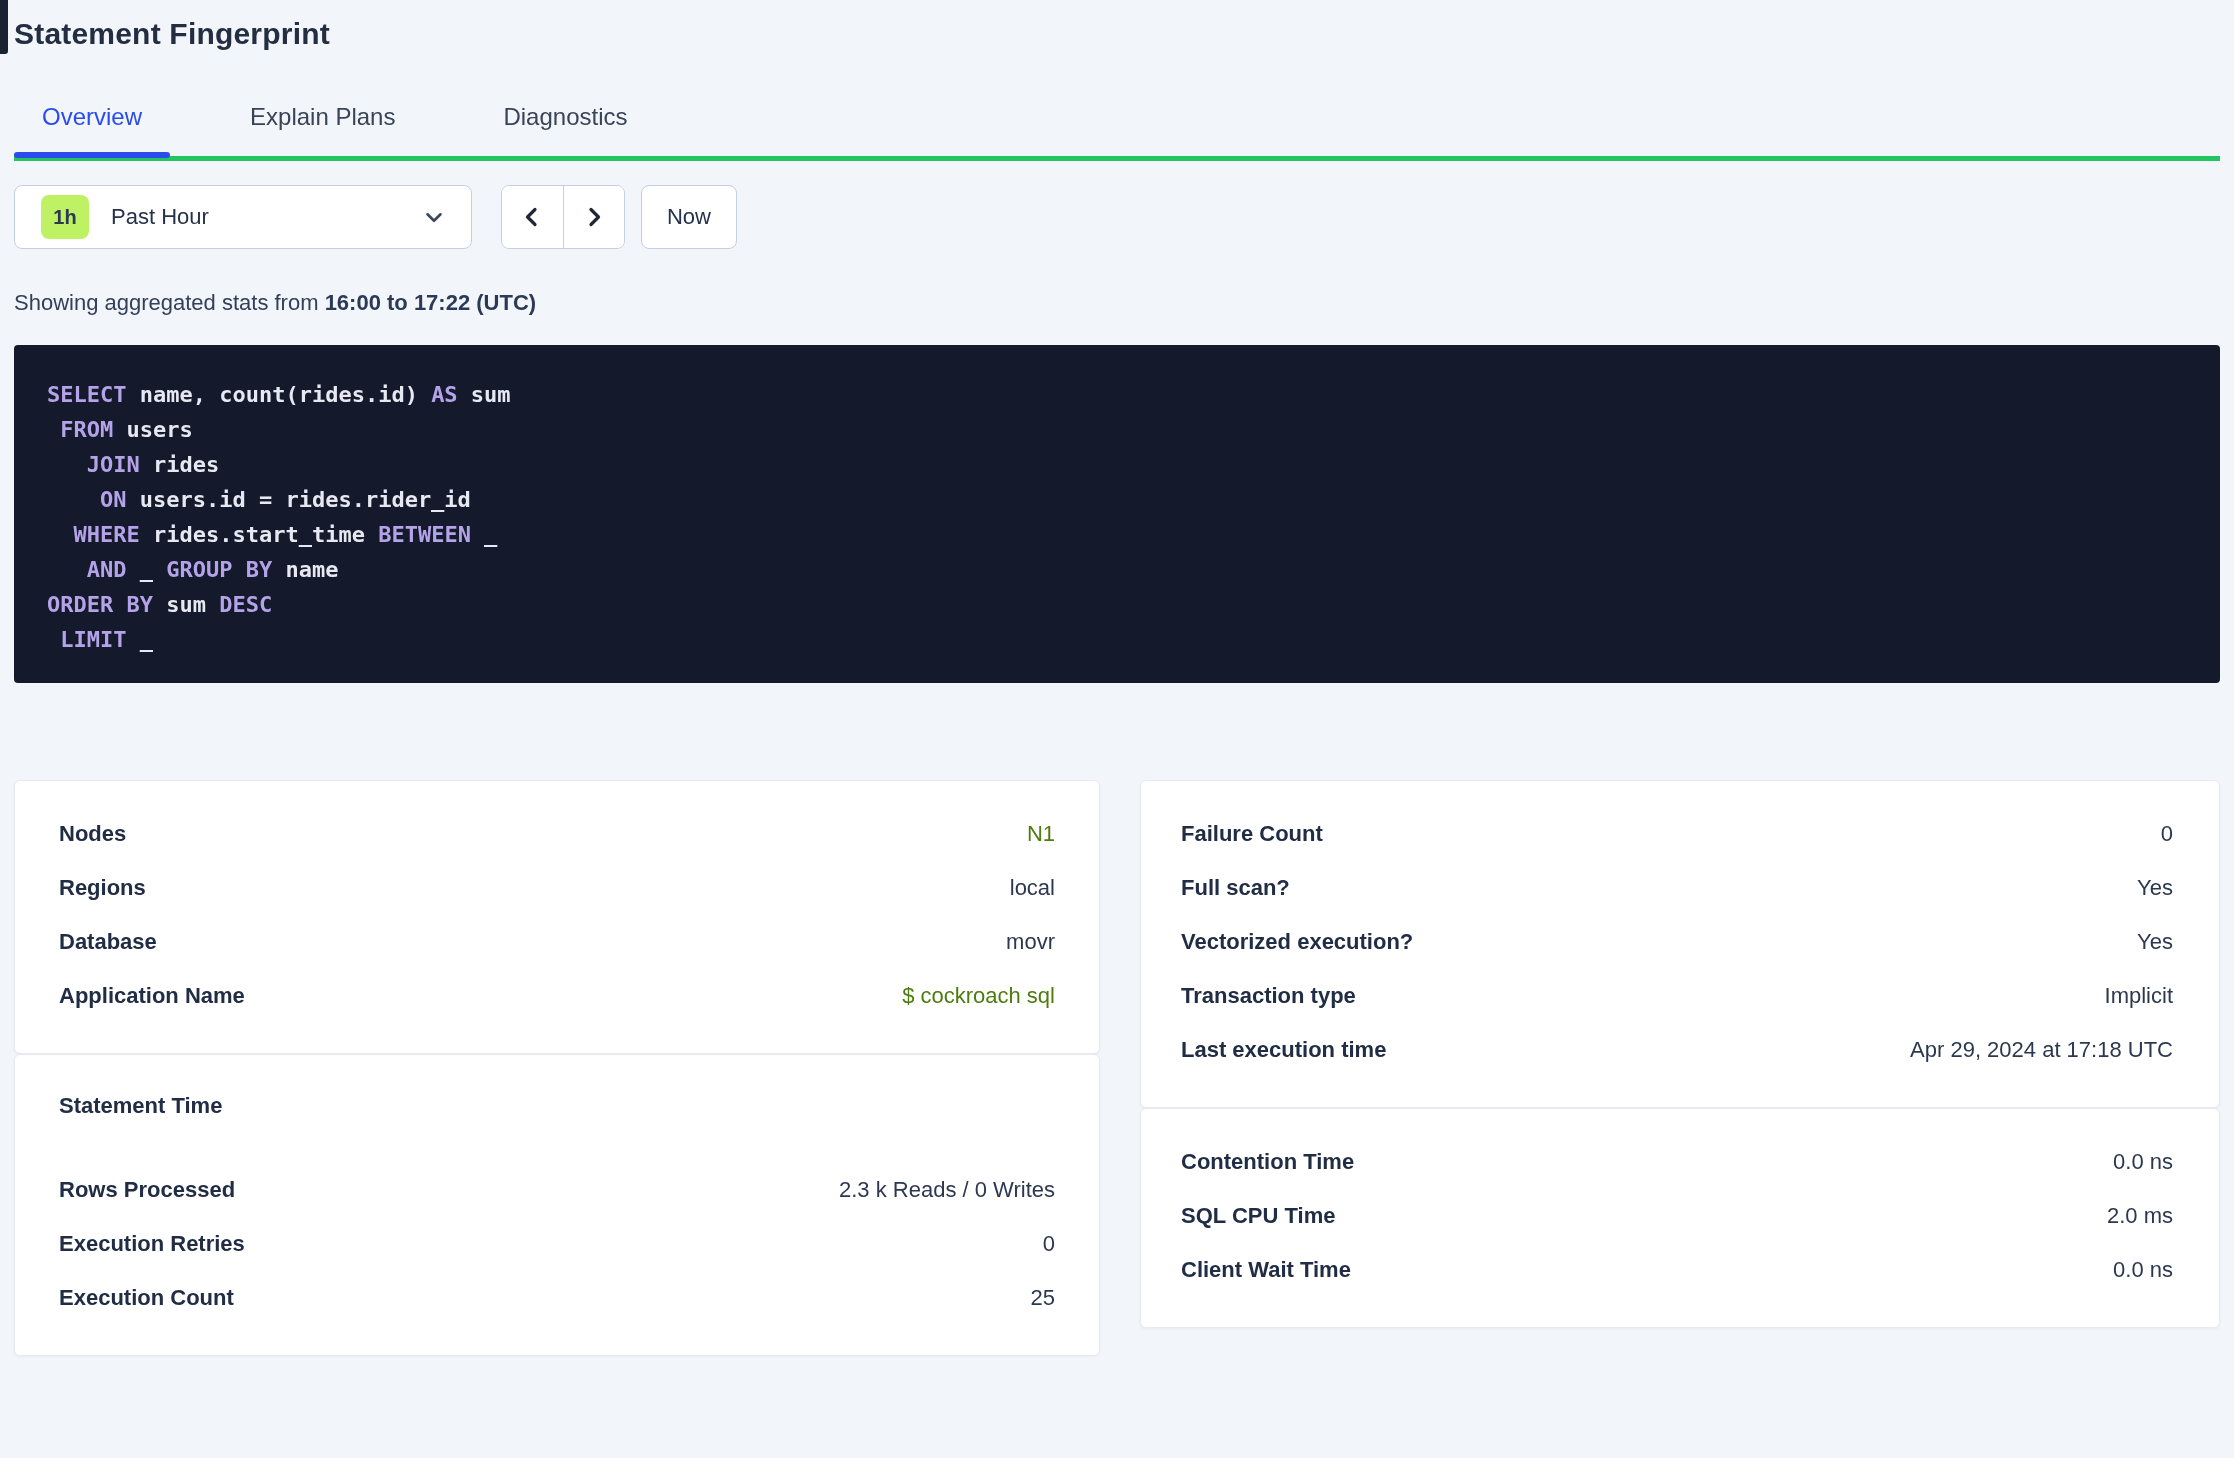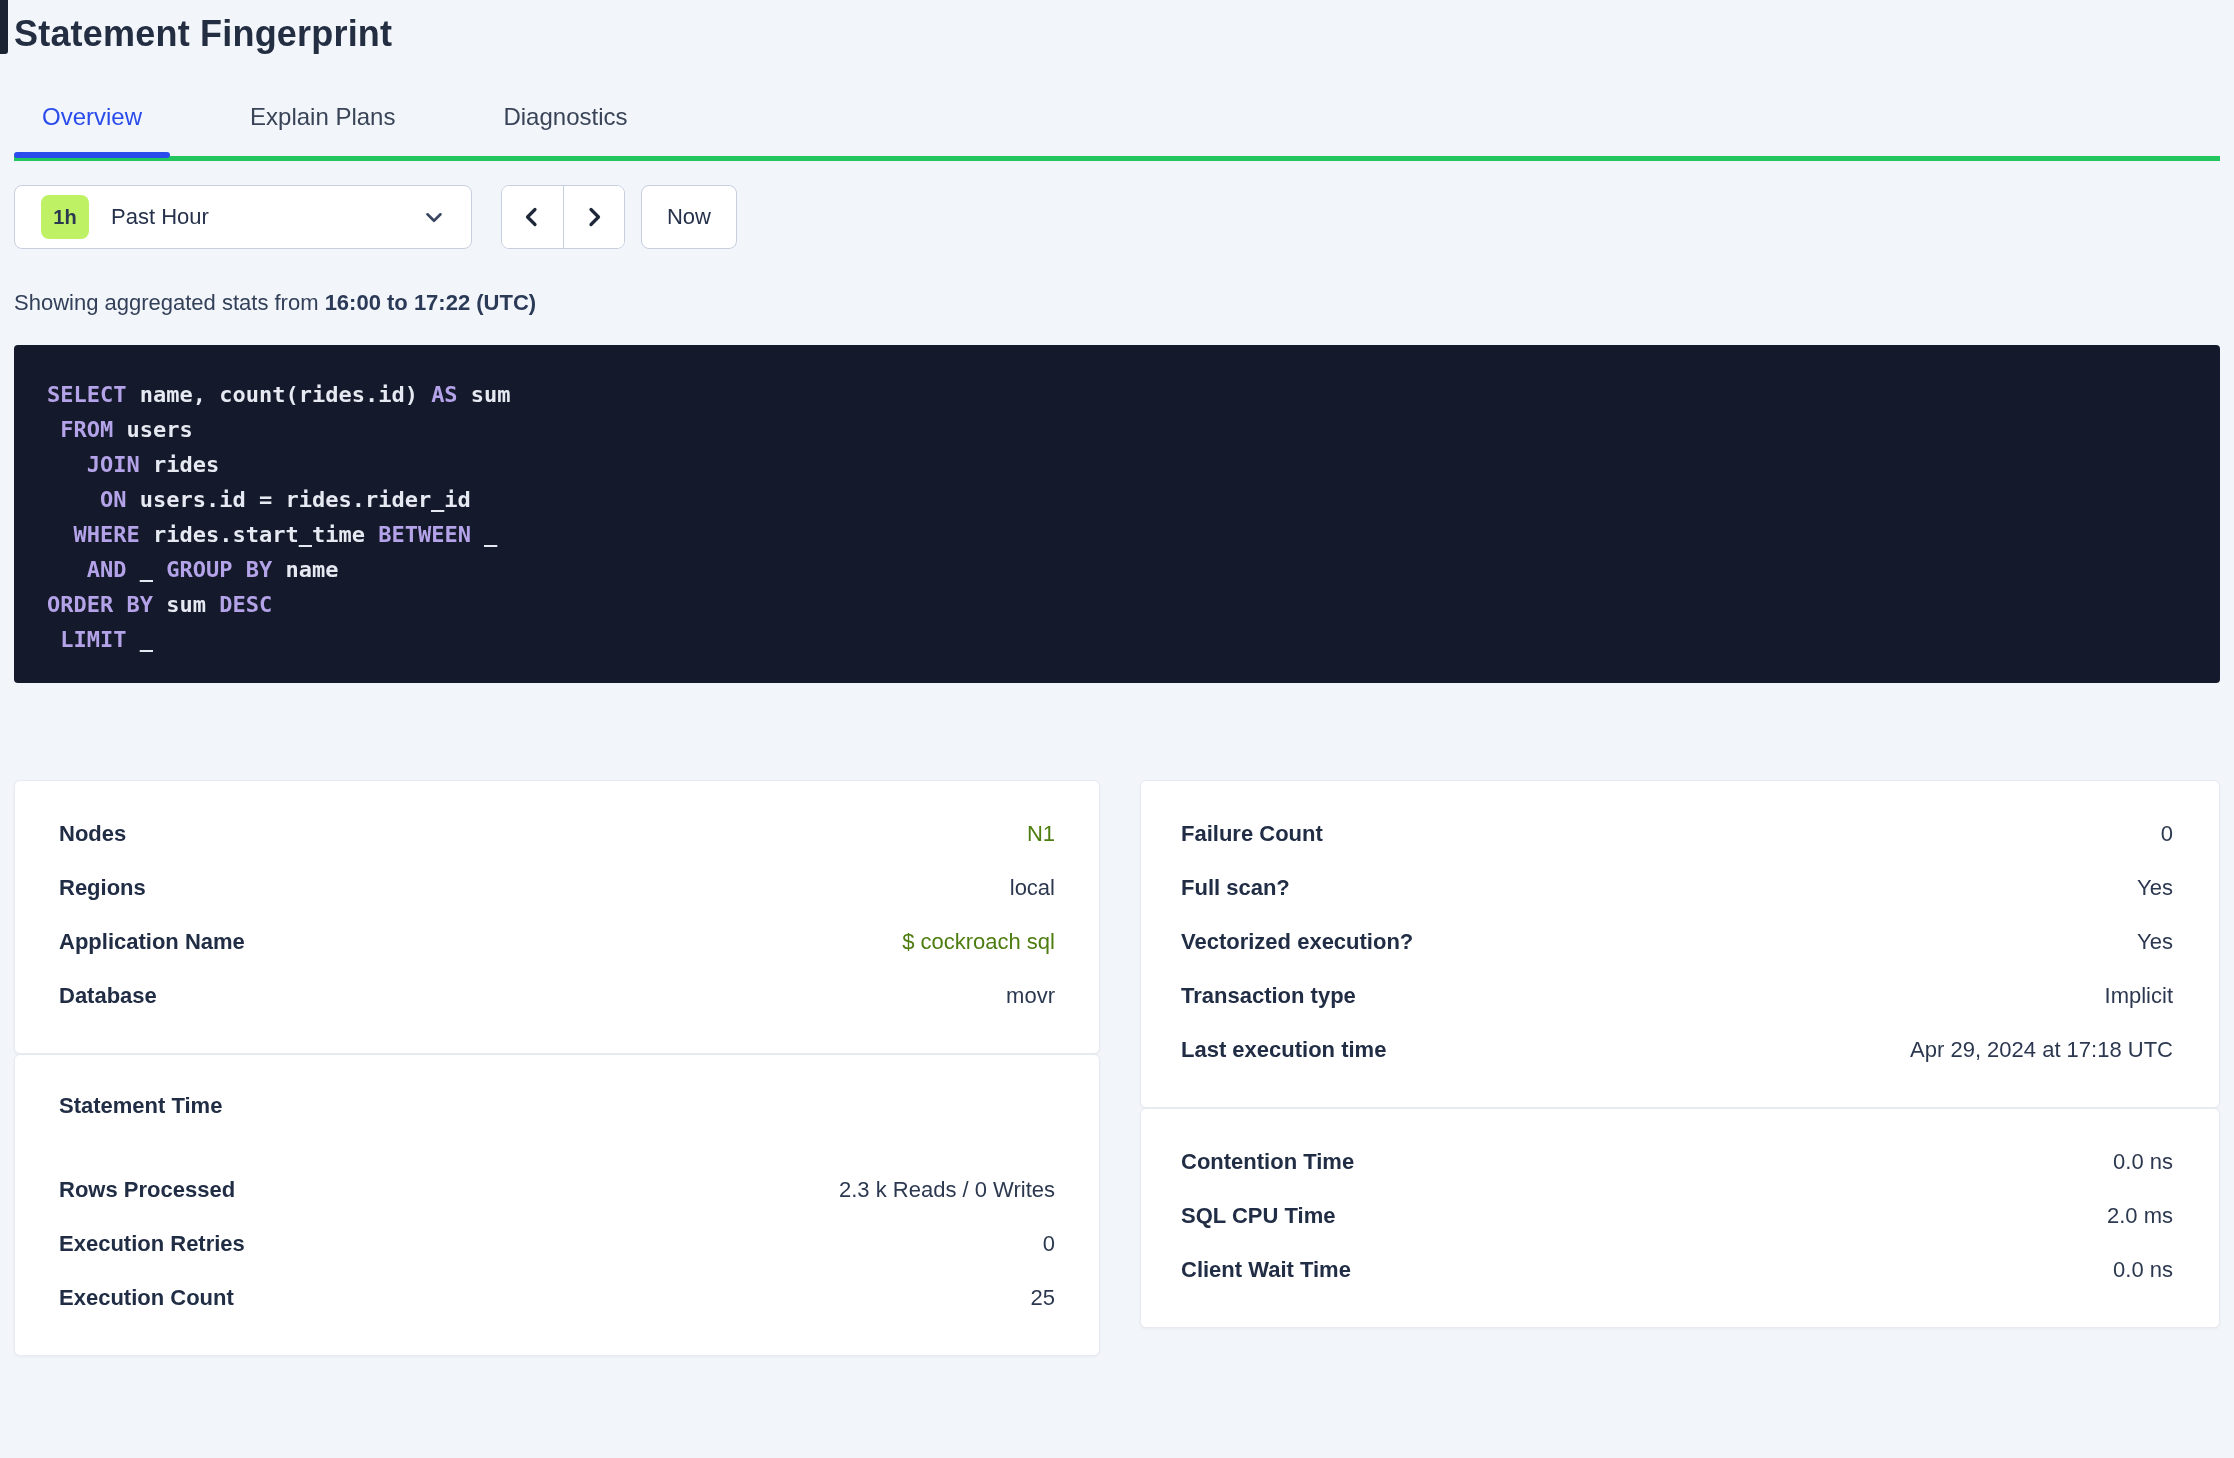--- a/index.html
+++ b/index.html
@@ -3,21 +3,21 @@
 <meta charset="utf-8">
 <style>
   * { margin:0; padding:0; box-sizing:border-box; }
   html,body { background:#f2f5f9; }
   body { font-family:"Liberation Sans", sans-serif; }
   #root { position:relative; width:2234px; height:1458px; background:#f2f5f9; overflow:hidden; }
   .content { padding:0 14px; }
 
   .nav-sliver { position:absolute; left:0; top:0; width:8px; height:54px; background:#1b2333; border-radius:0 0 3px 0; }
 
-  .page-title { margin-top:16px; font-size:36px; line-height:36px; font-weight:bold; color:#242e42; letter-spacing:.2px; }
+  .page-title { margin-top:16px; font-size:30px; line-height:36px; font-weight:bold; color:#242e42; letter-spacing:.2px; }
 
   .tabs { margin-top:50px; display:flex; gap:52px; border-bottom:5px solid #22c55e; }
   .tab { position:relative; padding:0 28px 24px; font-size:24px; line-height:30px; color:#394458; cursor:pointer; }
   .tab.active { color:#2a4cec; }
   .tab.active .tab-indicator { position:absolute; left:0; right:0; bottom:-2px; height:6px; border-radius:3px; background:#2a4cec; }
 
   .controls { margin-top:24px; display:flex; align-items:stretch; height:64px; }
   .ctl { background:#fff; border:1px solid #c7cedf; border-radius:8px; }
   .dropdown { width:458px; display:flex; align-items:center; padding:0 24px 0 26px; cursor:pointer; }
   .interval-badge { width:48px; height:44px; background:#bef264; border-radius:8px; display:flex; align-items:center; justify-content:center; font-size:20px; font-weight:bold; color:#2c3850; margin-right:22px; }
@@ -121,29 +121,29 @@
               <div class="stat-label">Nodes</div>
               <div class="stat-value-wrap"><a class="stat-value link">N1</a></div>
             </div>
             <div class="stat-row">
               <div class="stat-label">Regions</div>
               <div class="stat-value-wrap">
                 <div class="stat-value">local</div>
               </div>
             </div>
             <div class="stat-row">
+              <div class="stat-label">Database</div>
+              <div class="stat-value-wrap">
+                <div class="stat-value">movr</div>
+              </div>
+            </div>
+            <div class="stat-row">
               <div class="stat-label">Application Name</div>
               <div class="stat-value-wrap"><a class="stat-value link">$ cockroach sql</a></div>
             </div>
-            <div class="stat-row">
-              <div class="stat-label">Database</div>
-              <div class="stat-value-wrap">
-                <div class="stat-value">movr</div>
-              </div>
-            </div>
           </div>
         <div class="card">
             <div class="stat-row tall">
               <div class="stat-label">Statement Time</div>
             </div>
             <div class="stat-row">
               <div class="stat-label">Rows Processed</div>
               <div class="stat-value-wrap">
                 <div class="stat-value">2.3 k Reads / 0 Writes</div>
               </div>

